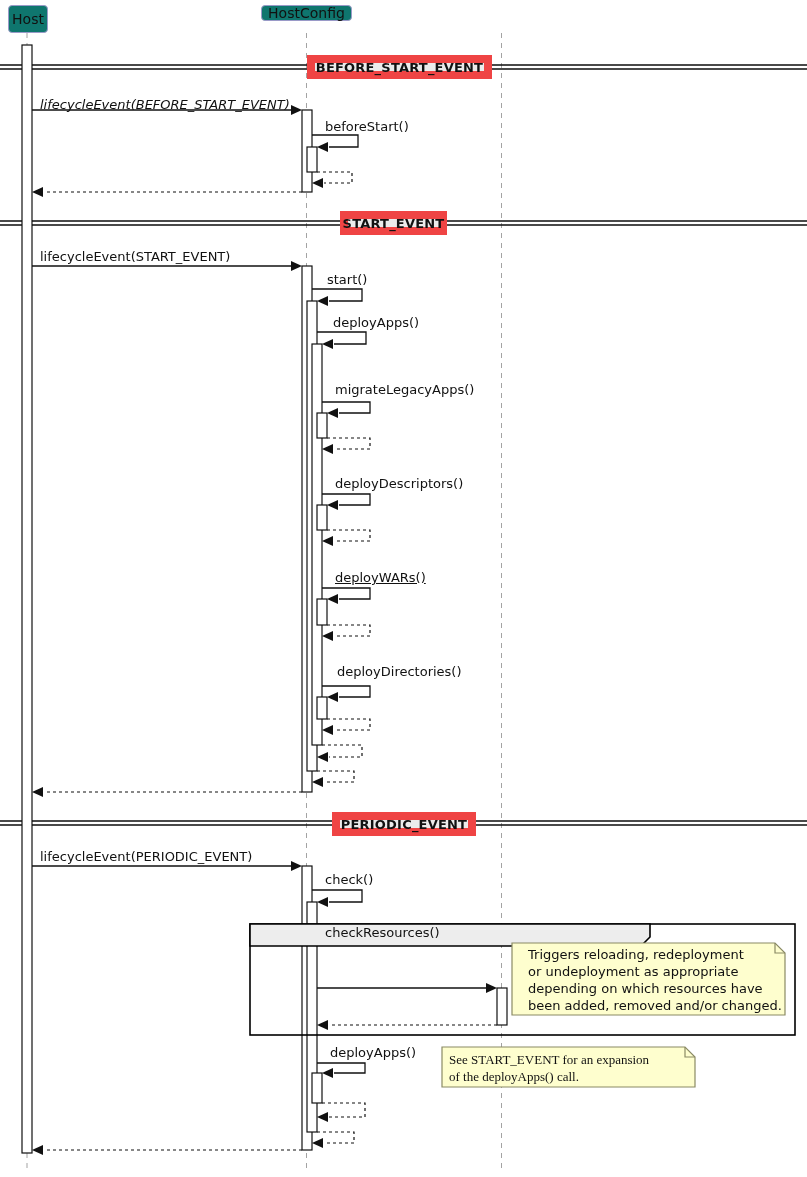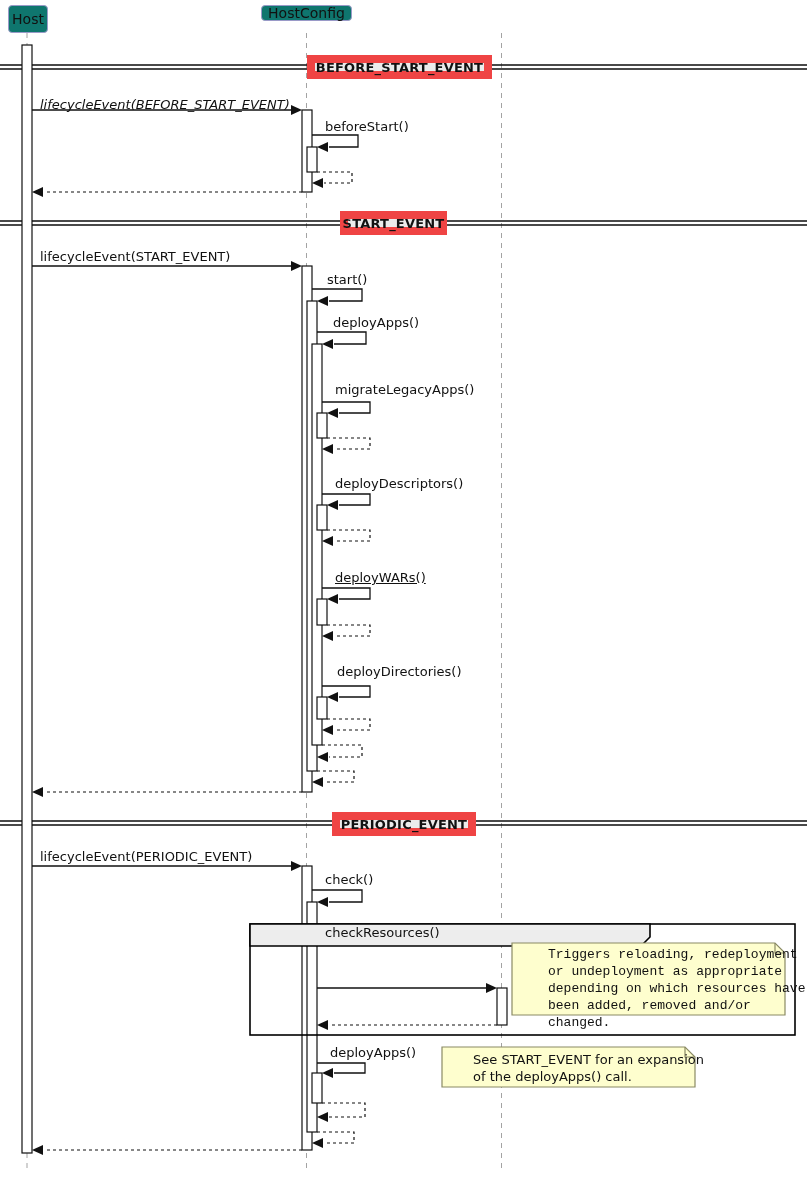--- a/index.html
+++ b/index.html
@@ -178,20 +178,20 @@
   <div class="msg" style="left:335px;top:382px;">migrateLegacyApps()</div>
   <div class="msg" style="left:335px;top:476px;text-align:center;">deployDescriptors()</div>
   <div class="msg" style="left:335px;top:570px;text-decoration:underline;">deployWARs()</div>
   <div class="msg" style="left:337px;top:664px;">deployDirectories()</div>
   <div class="msg" style="left:40px;top:849px;text-align:right;">lifecycleEvent(PERIODIC_EVENT)</div>
   <div class="msg" style="left:325px;top:872px;text-align:right;">check()</div>
   <div class="msg" style="left:325px;top:925px;">checkResources()</div>
   <div class="msg" style="left:330px;top:1045px;">deployApps()</div>
 
 
-  <div class="note-text" style="left:548px;top:946px;width:260px;font-family:Liberation Mono, monospace;">Triggers reloading, redeployment
+  <div class="note-text" style="left:528px;top:946px;width:260px;">Triggers reloading, redeployment
 or undeployment as appropriate
 depending on which resources have
 been added, removed and/or changed.</div>
-  <div class="note-text" style="left:473px;top:1051px;width:240px;">See START_EVENT for an expansion
+  <div class="note-text" style="left:449px;top:1051px;width:240px;font-family:Liberation Serif, serif;">See START_EVENT for an expansion
 of the deployApps() call.</div>
 
 </div>
 
 </body></html>

